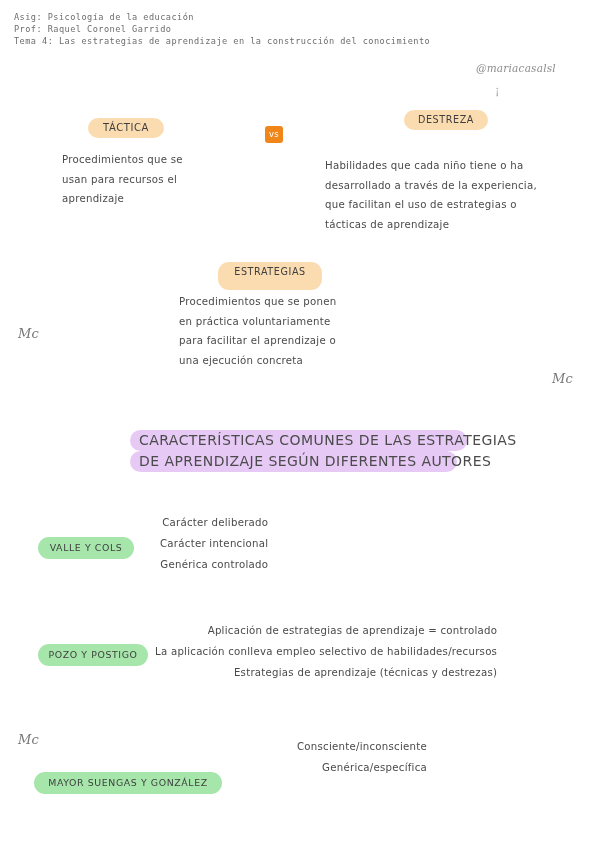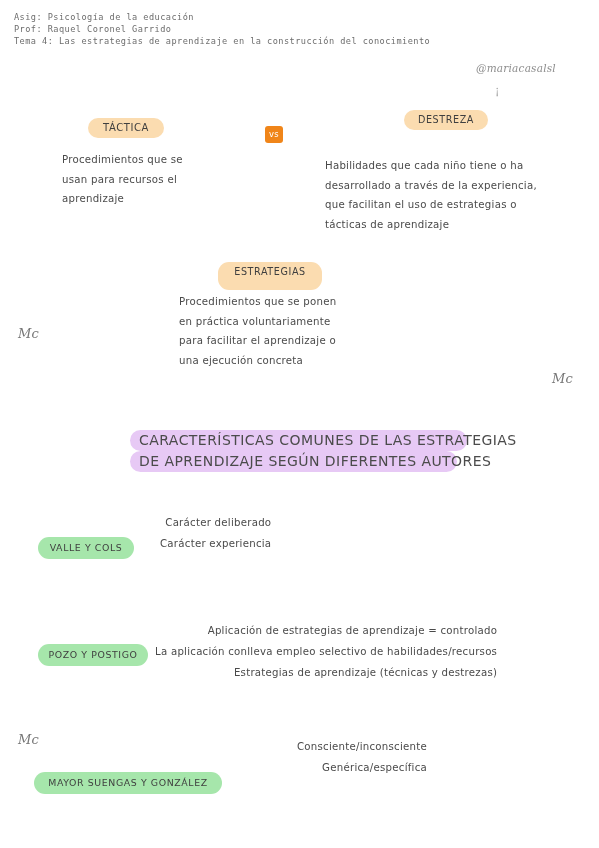--- a/index.html
+++ b/index.html
@@ -217,21 +217,22 @@
 una ejecución concreta</div>
 
 <div id="section-heading">
   <span class="hl-line line-1">CARACTERÍSTICAS COMUNES DE LAS ESTRATEGIAS</span>
   <span class="hl-line line-2">DE APRENDIZAJE SEGÚN DIFERENTES AUTORES</span>
 </div>
 
 <div class="pill pill-green" id="valle-pill">VALLE Y COLS</div>
 <div class="detail-list" id="valle-details">
   <div>Carácter deliberado</div>
-  <div>Carácter experiencia</div>
+  <div>Carácter intencional</div>
+  <div>Genérica controlado</div>
 </div>
 
 <div class="pill pill-green" id="pozo-pill">POZO Y POSTIGO</div>
 <div class="detail-list" id="pozo-details">
   <div>Aplicación de estrategias de aprendizaje = controlado</div>
   <div>La aplicación conlleva empleo selectivo de habilidades/recursos</div>
   <div>Estrategias de aprendizaje (técnicas y destrezas)</div>
 </div>
 
 <div class="pill pill-green" id="mayor-pill">MAYOR SUENGAS Y GONZÁLEZ</div>

